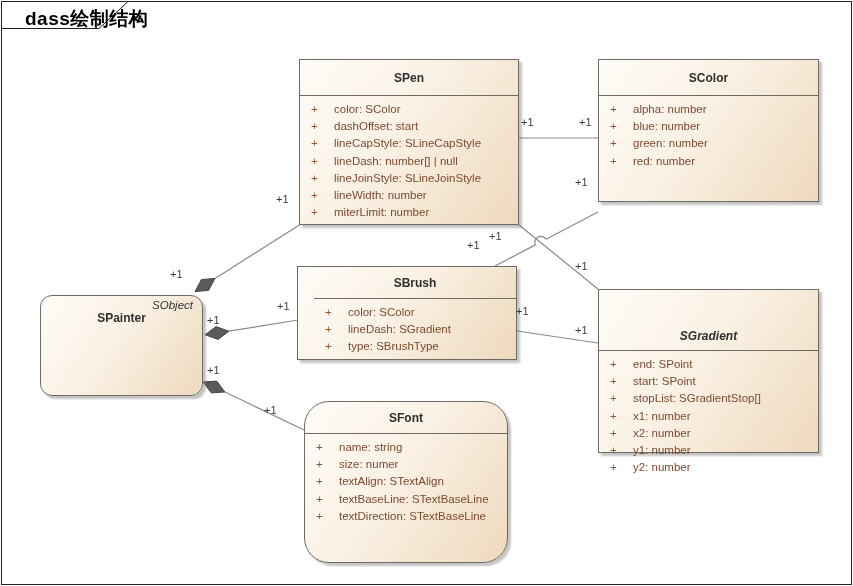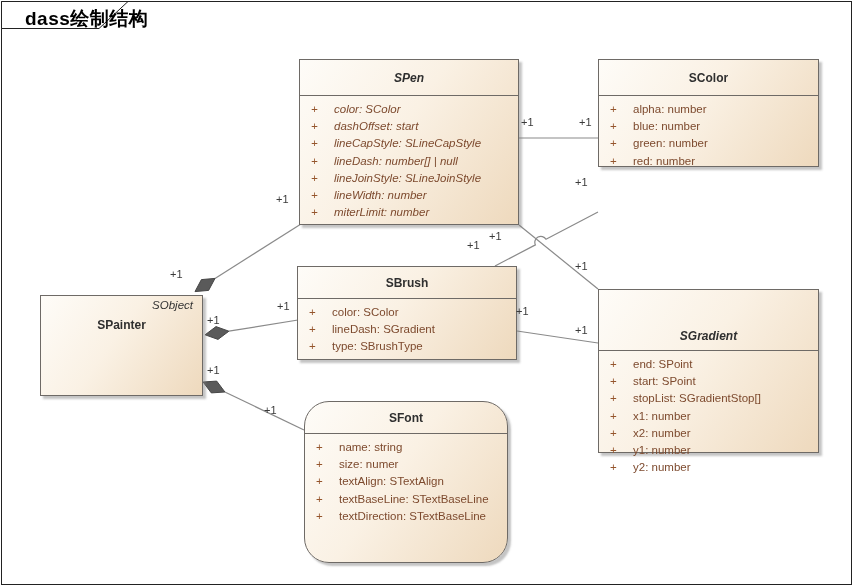--- a/index.html
+++ b/index.html
@@ -19,37 +19,37 @@
     box-sizing:border-box;border-bottom:1px solid #6e6a66;
     display:flex;align-items:center;justify-content:center;
     font-size:12px;font-weight:bold;color:#2f2f2f;
   }
   .uml-title.italic{font-style:italic;}
   .uml-attrs{padding-top:4px;}
   .attr-row{height:17.3px;display:flex;align-items:center;font-size:11.5px;color:#7d4a2e;}
   .attr-row .vis{width:23px;padding-left:11px;color:#95552c;flex:none;}
   .attr-row .atext{white-space:nowrap;}
   
-  #box-spen     {left:299px;top:59px;width:220px;height:166px;font-style:italic;}
+  #box-spen     {left:299px;top:59px;width:220px;height:166px;}
   #box-spen .uml-title{height:36px;}
-  #box-scolor   {left:598px;top:59px;width:221px;height:108px;}
+  #box-scolor   {left:598px;top:59px;width:221px;height:143px;}
   #box-scolor .uml-title{height:36px;}
-  #box-sbrush   {left:297px;top:266px;width:220px;height:94px;}
+  #box-sbrush   {left:297px;top:266px;width:220px;height:94px;padding-left:16px;}
   #box-sbrush .uml-title{height:32px;}
   #box-sgradient{left:598px;top:289px;width:221px;height:164px;}
   #box-sgradient .uml-title{height:29px;margin-top:32px;}
   #box-sfont    {left:304px;top:401px;width:204px;height:162px;border-radius:25px;}
   #box-sfont .uml-title{height:32px;}
-  #box-spainter {left:40px;top:295px;width:163px;height:101px;}
+  #box-spainter {left:40px;top:295px;width:163px;height:101px;border-radius:12px;}
   .parent-label{
     text-align:right;padding:3px 9px 0 0;font-style:italic;
     font-size:11.5px;color:#333;
   }
   .painter-name{
-    text-align:center;font-weight:bold;font-size:12px;color:#2f2f2f;margin-top:7px;
+    text-align:center;font-weight:bold;font-size:12px;color:#2f2f2f;
   }
   
   #tab-label{
     position:absolute;left:9px;top:6px;font-size:19px;font-weight:bold;color:#000000;
     letter-spacing:.5px;white-space:nowrap;margin-left:16px;
   }
   
   .mult{position:absolute;font-size:11px;color:#3a3a3a;white-space:nowrap;}
   #l1s{left:170px;top:268px;} #l1t{left:276px;top:193px;}
   #l2s{left:207px;top:314px;} #l2t{left:277px;top:300px;}

